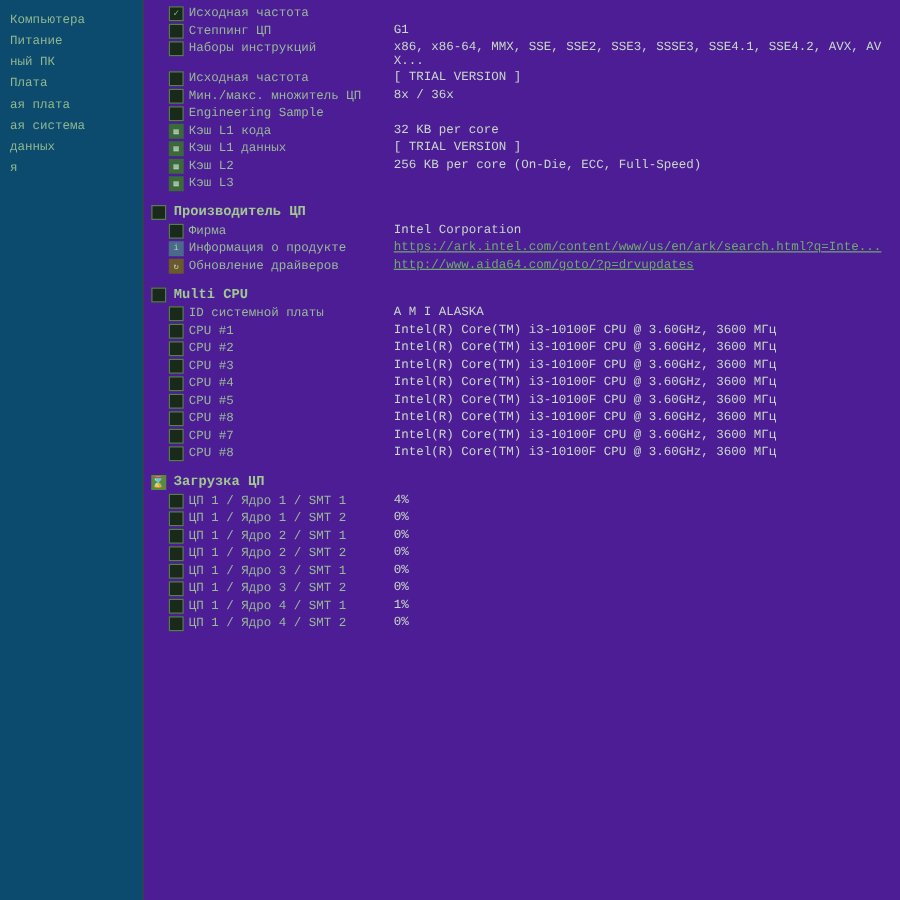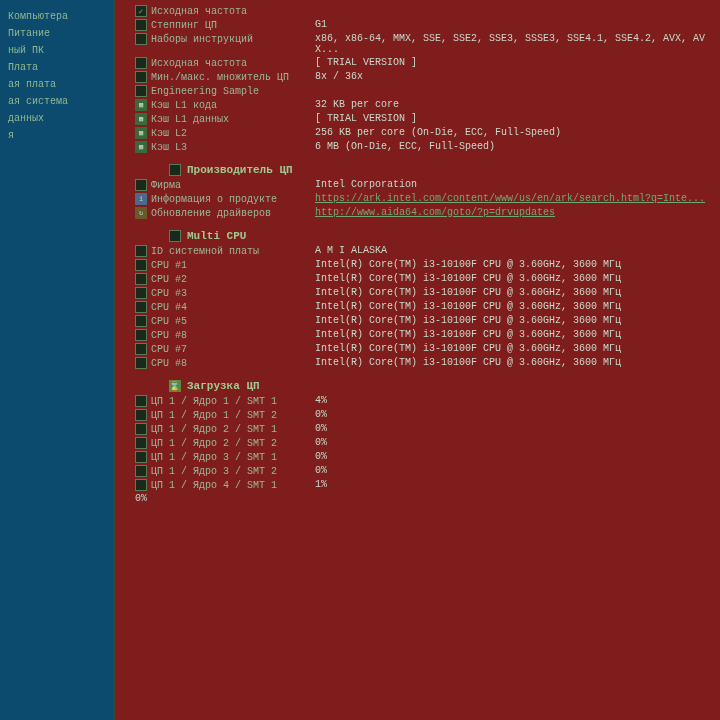--- a/index.html
+++ b/index.html
@@ -26,37 +26,36 @@
       padding: 3px 8px;
       color: #90b890;
       font-size: 10px;
       cursor: pointer;
       white-space: nowrap;
       overflow: hidden;
     }
 
     .main-content {
       flex: 1;
-      background: #7f1d1d;
+      background: #4c1d95;
       overflow-y: auto;
       padding: 4px 0;
     }
 
     .section {
       margin-bottom: 2px;
     }
 
     .section-header {
       display: flex;
       align-items: center;
       padding: 2px 6px;
       color: #a0c890;
       font-size: 11px;
       font-weight: bold;
-      margin-left: 48px;
     }
 
     .row {
       display: flex;
       align-items: flex-start;
       padding: 1px 6px 1px 20px;
     }
 
     .row-label {
       width: 180px;
@@ -209,21 +208,20 @@
         <span>Кэш L2</span>
       </div>
       <div class="row-value">256 KB per core (On-Die, ECC, Full-Speed)</div>
     </div>
 
     <div class="row">
       <div class="row-label">
         <div class="icon-box">▦</div>
         <span>Кэш L3</span>
       </div>
-      <div class="row-value">6 MB (On-Die, ECC, Full-Speed)</div>
     </div>
 
   </div>
 
   <div class="section-divider"></div>
 
   <div class="section">
     <div class="section-header">
       <div class="checkbox" style="margin-right:6px;"></div>
       <span>Производитель ЦП</span>
@@ -393,17 +391,21 @@
 
     <div class="row">
       <div class="row-label">
         <div class="checkbox"></div>
         <span>ЦП 1 / Ядро 4 / SMT 1</span>
       </div>
       <div class="row-value">1%</div>
     </div>
 
     <div class="row">
+      <div class="row-label">
+        <div class="checkbox"></div>
+        <span>ЦП 1 / Ядро 4 / SMT 2</span>
+      </div>
       <div class="row-value">0%</div>
     </div>
   </div>
 
 </div>
 
 </body></html>

